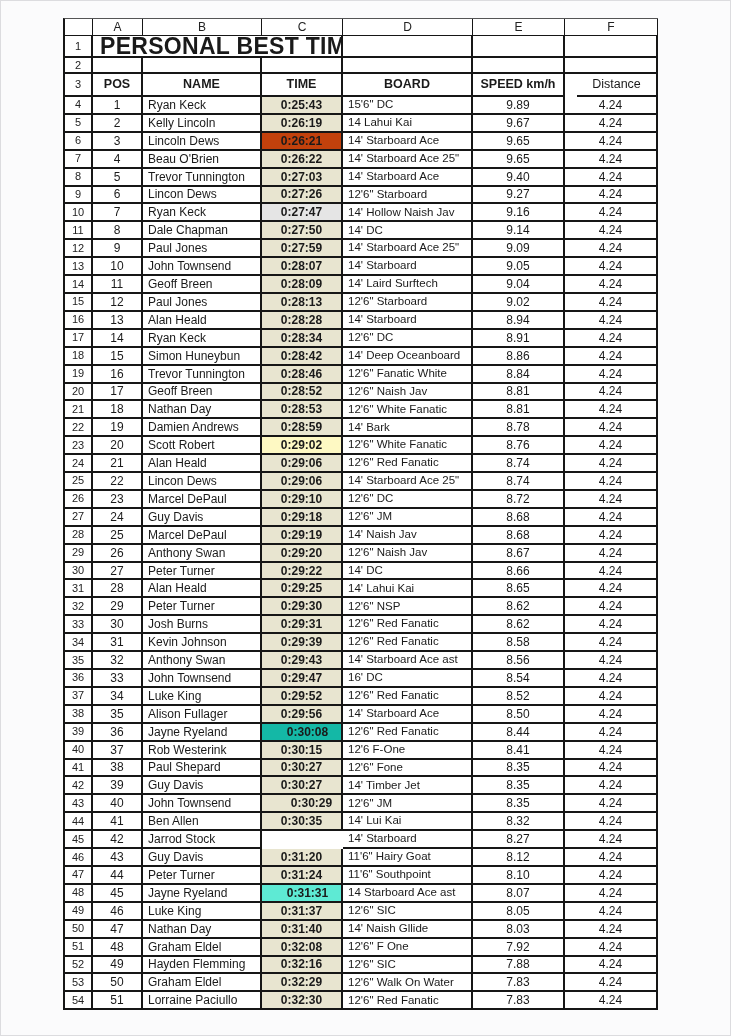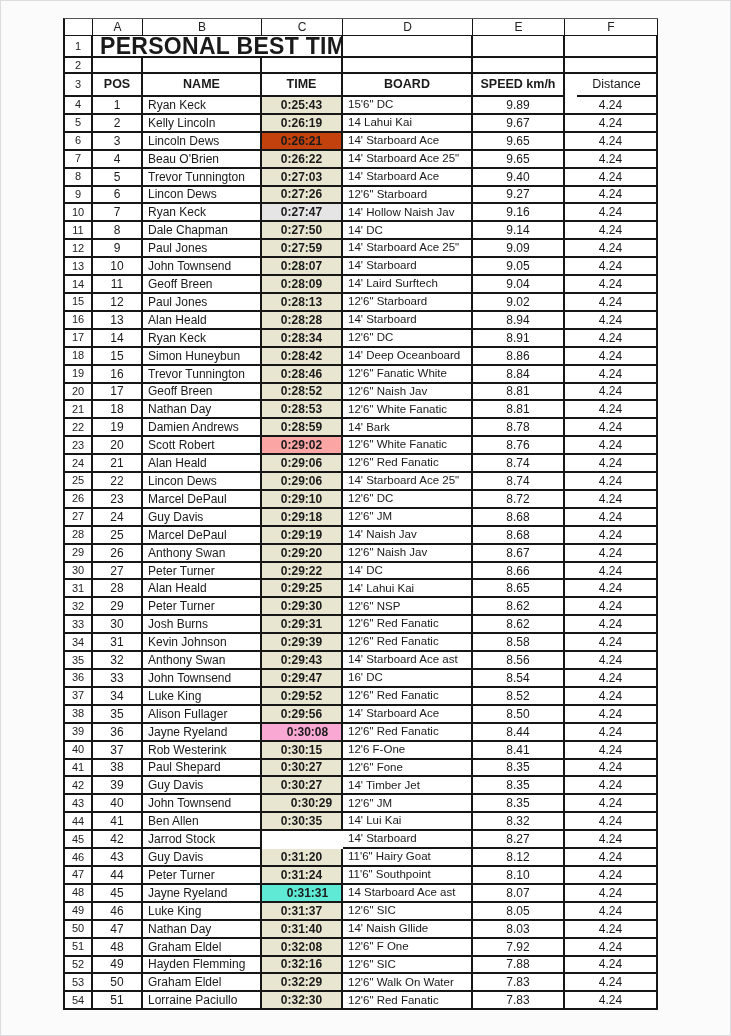--- a/index.html
+++ b/index.html
@@ -204,21 +204,21 @@
       <div class="c rn">22</div>
       <div class="c">19</div>
       <div class="c al">Damien Andrews</div>
       <div class="c time" style="background: rgb(232, 229, 208);">0:28:59</div>
       <div class="c al small">14' Bark</div>
       <div class="c">8.78</div>
       <div class="c">4.24</div>
       <div class="c rn">23</div>
       <div class="c">20</div>
       <div class="c al">Scott Robert</div>
-      <div class="c time" style="background: #fca5a5;">0:29:02</div>
+      <div class="c time" style="background: #fef9c3;">0:29:02</div>
       <div class="c al small">12'6"  White Fanatic</div>
       <div class="c">8.76</div>
       <div class="c">4.24</div>
       <div class="c rn">24</div>
       <div class="c">21</div>
       <div class="c al">Alan Heald</div>
       <div class="c time" style="background: rgb(232, 229, 208);">0:29:06</div>
       <div class="c al small">12'6" Red Fanatic</div>
       <div class="c">8.74</div>
       <div class="c">4.24</div>
@@ -316,21 +316,21 @@
       <div class="c rn">38</div>
       <div class="c">35</div>
       <div class="c al">Alison Fullager</div>
       <div class="c time" style="background: rgb(232, 229, 208);">0:29:56</div>
       <div class="c al small">14' Starboard Ace</div>
       <div class="c">8.50</div>
       <div class="c">4.24</div>
       <div class="c rn">39</div>
       <div class="c">36</div>
       <div class="c al">Jayne Ryeland</div>
-      <div class="c time" style="background: #f9a8d4; padding-left: 12px;">0:30:08</div>
+      <div class="c time" style="background: #14b8a6; padding-left: 12px;">0:30:08</div>
       <div class="c al small">12'6" Red Fanatic</div>
       <div class="c">8.44</div>
       <div class="c">4.24</div>
       <div class="c rn">40</div>
       <div class="c">37</div>
       <div class="c al">Rob Westerink</div>
       <div class="c time" style="background: rgb(232, 229, 208);">0:30:15</div>
       <div class="c al small">12'6 F-One</div>
       <div class="c">8.41</div>
       <div class="c">4.24</div>

